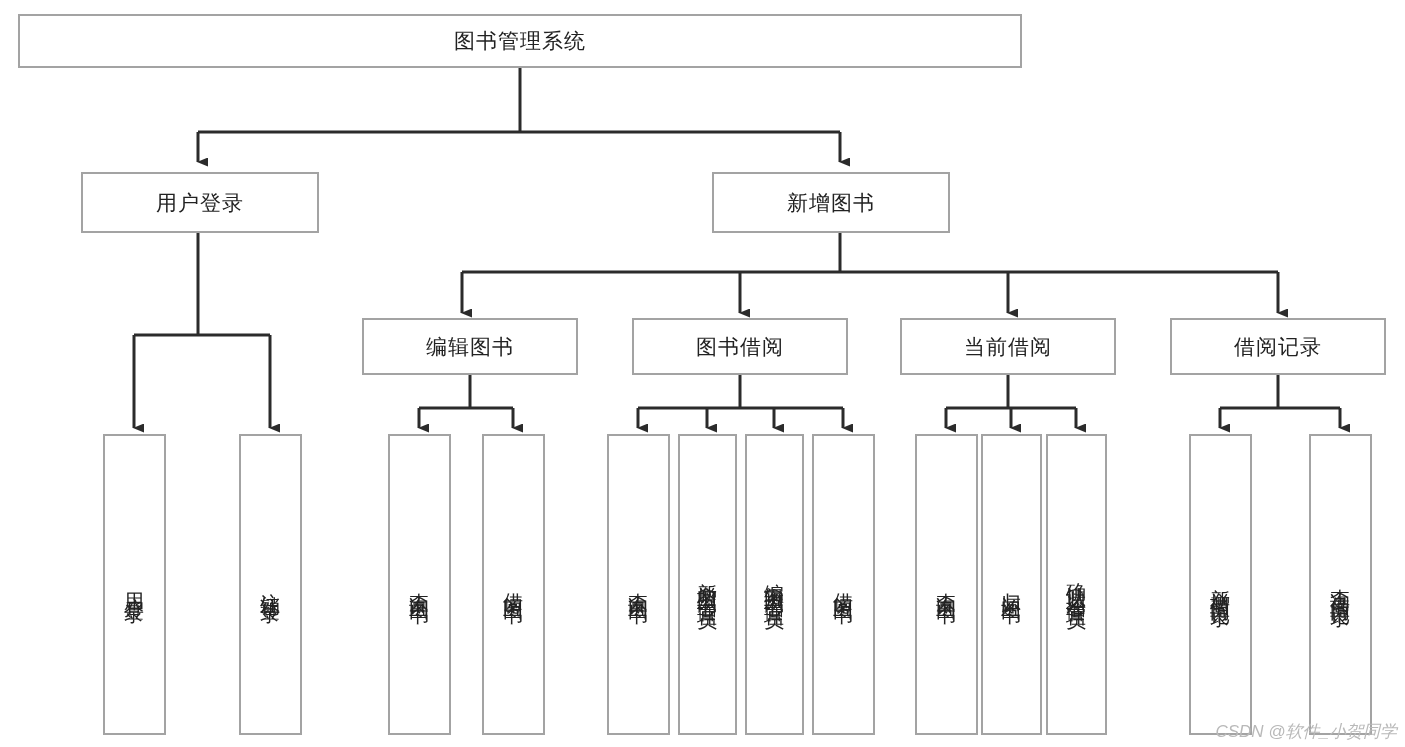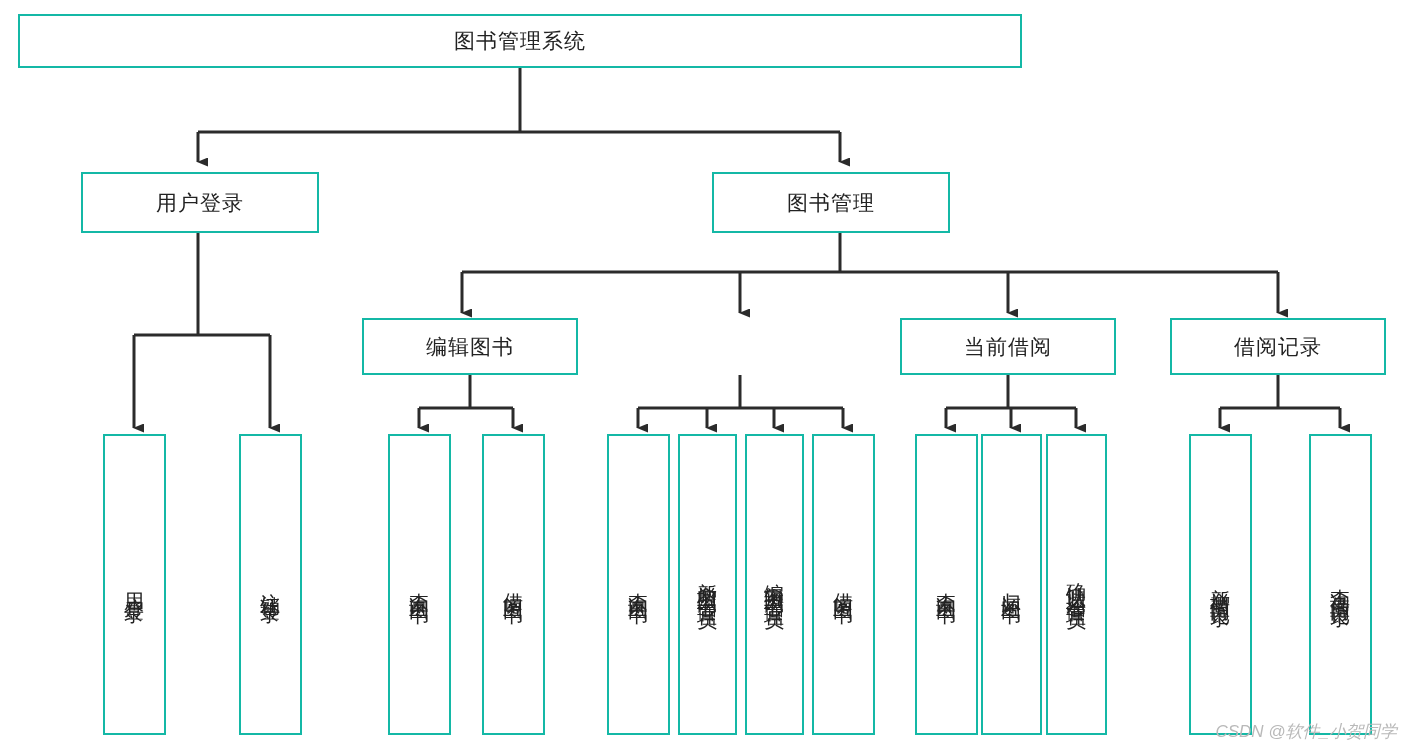--- a/index.html
+++ b/index.html
@@ -20,21 +20,21 @@
   #edge-layer {
     position: absolute;
     left: 0;
     top: 0;
     width: 1405px;
     height: 747px;
   }
   .node {
     position: absolute;
     box-sizing: border-box;
-    border: 2px solid #14b8a6;
+    border: 2px solid #a3a3a3;
     background: #ffffff;
     color: #222222;
     display: flex;
     align-items: center;
     justify-content: center;
     text-align: center;
     z-index: 2;
   }
   .node.horiz {
     font-size: 21px;
@@ -124,25 +124,28 @@
   </svg>
 
   <div class="node horiz" style="left:18px; top:14px; width:1004px; height:54px;">
     <span class="node-label">图书管理系统</span>
   </div>
 
   <div class="node horiz" style="left:81px; top:172px; width:238px; height:61px;">
     <span class="node-label">用户登录</span>
   </div>
   <div class="node horiz" style="left:712px; top:172px; width:238px; height:61px;">
-    <span class="node-label">图书管理</span>
+    <span class="node-label">新增图书</span>
   </div>
 
   <div class="node horiz" style="left:362px; top:318px; width:216px; height:57px;">
     <span class="node-label">编辑图书</span>
+  </div>
+  <div class="node horiz" style="left:632px; top:318px; width:216px; height:57px;">
+    <span class="node-label">图书借阅</span>
   </div>
   <div class="node horiz" style="left:1170px; top:318px; width:216px; height:57px;">
     <span class="node-label">借阅记录</span>
   </div>
   <div class="node horiz" style="left:900px; top:318px; width:216px; height:57px;">
     <span class="node-label">当前借阅</span>
   </div>
 
   <div class="node vert" style="left:103px; top:434px; width:63px; height:301px;">
     <span class="node-label">用户登录</span>

